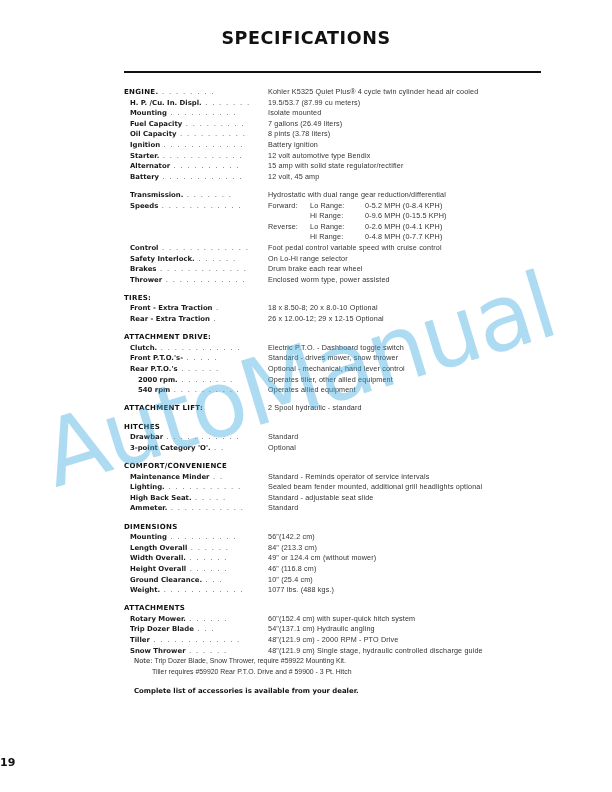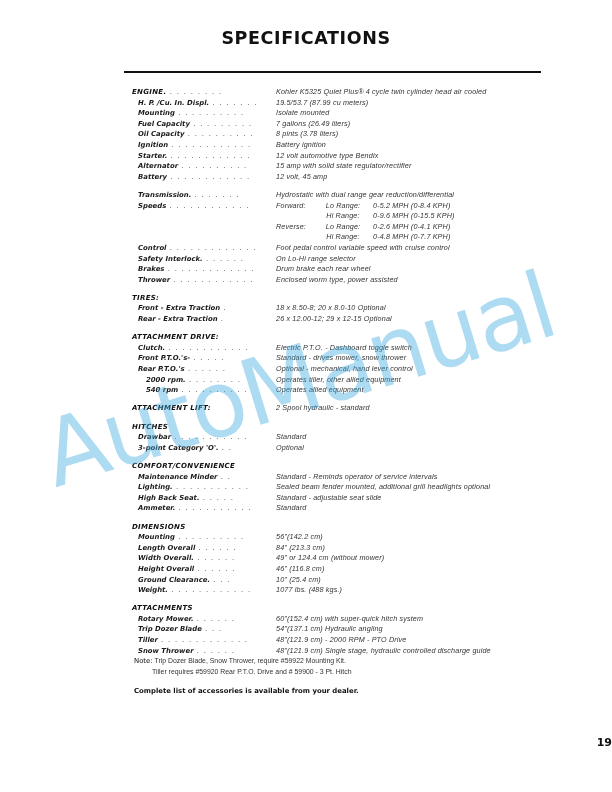--- a/index.html
+++ b/index.html
@@ -8,43 +8,43 @@
       font-family: "Liberation Sans", sans-serif; color: #222;
     }
     .title {
       position: absolute; top: 28px; left: 0; width: 612px; text-align: center;
       font-family: "DejaVu Sans", sans-serif; font-weight: bold; font-size: 17.5px; letter-spacing: 0.6px; color: #111;
     }
     .rule {
       position: absolute; top: 71px; left: 124px; width: 417px; height: 2px; background: #111;
     }
     .content {
-      position: absolute; top: 87px; left: 132px; width: 420px;
-      font-size: 7.2px; line-height: 10.6px; font-style: italic;
+      position: absolute; top: 87px; left: 124px; width: 420px;
+      font-size: 7.2px; line-height: 10.6px;
     }
     .section { margin-bottom: 7.6px; }
     .row { display: flex; white-space: nowrap; }
     .lbl {
       width: 144px; font-family: "DejaVu Sans", sans-serif; font-weight: bold; font-size: 6.9px; color: #1a1a1a;
       overflow: hidden; white-space: nowrap;
     }
     .lbl.indent { padding-left: 6px; width: 138px; }
     .lbl.indent2 { padding-left: 14px; width: 130px; }
     .dots { letter-spacing: 1.3px; font-weight: normal; color: #333; }
     .val { color: #333; letter-spacing: 0.15px; }
     .head { font-family: "DejaVu Sans", sans-serif; font-weight: bold; font-size: 7px; color: #111; letter-spacing: 0.3px; }
     .speed-row { display: flex; }
     .speed-dir { width: 42px; }
-    .speed-rng { width: 50px; text-align: center; padding-right: 5px; }
+    .speed-rng { width: 50px; text-align: left; padding-right: 5px; }
     .notes { position: absolute; top: 656px; left: 134px; font-size: 6.9px; line-height: 10.8px; color: #333; }
     .notes .b { font-family: "DejaVu Sans", sans-serif; font-weight: normal; color: #111; }
     .notes .ind { padding-left: 18px; }
     .notes .dealer { margin-top: 8px; font-family: "DejaVu Sans", sans-serif; font-weight: bold; color: #111; text-align: right; }
     .pagenum {
-      position: absolute; top: 736px; left: 0; width: 612px; text-align: right;
+      position: absolute; top: 756px; left: 0; width: 612px; text-align: left;
       font-family: "DejaVu Sans", sans-serif; font-weight: bold; font-size: 11px; color: #111;
     }
     .watermark {
       position: absolute; left: 34px; top: 330px; width: 560px;
       font-family: "DejaVu Sans", sans-serif; font-size: 92px; line-height: 92px; font-weight: normal;
       color: rgba(60,170,225,0.42); transform: rotate(-17deg); transform-origin: center center;
       letter-spacing: -2px; pointer-events: none; white-space: nowrap;
     }
   </style>
 </head>

